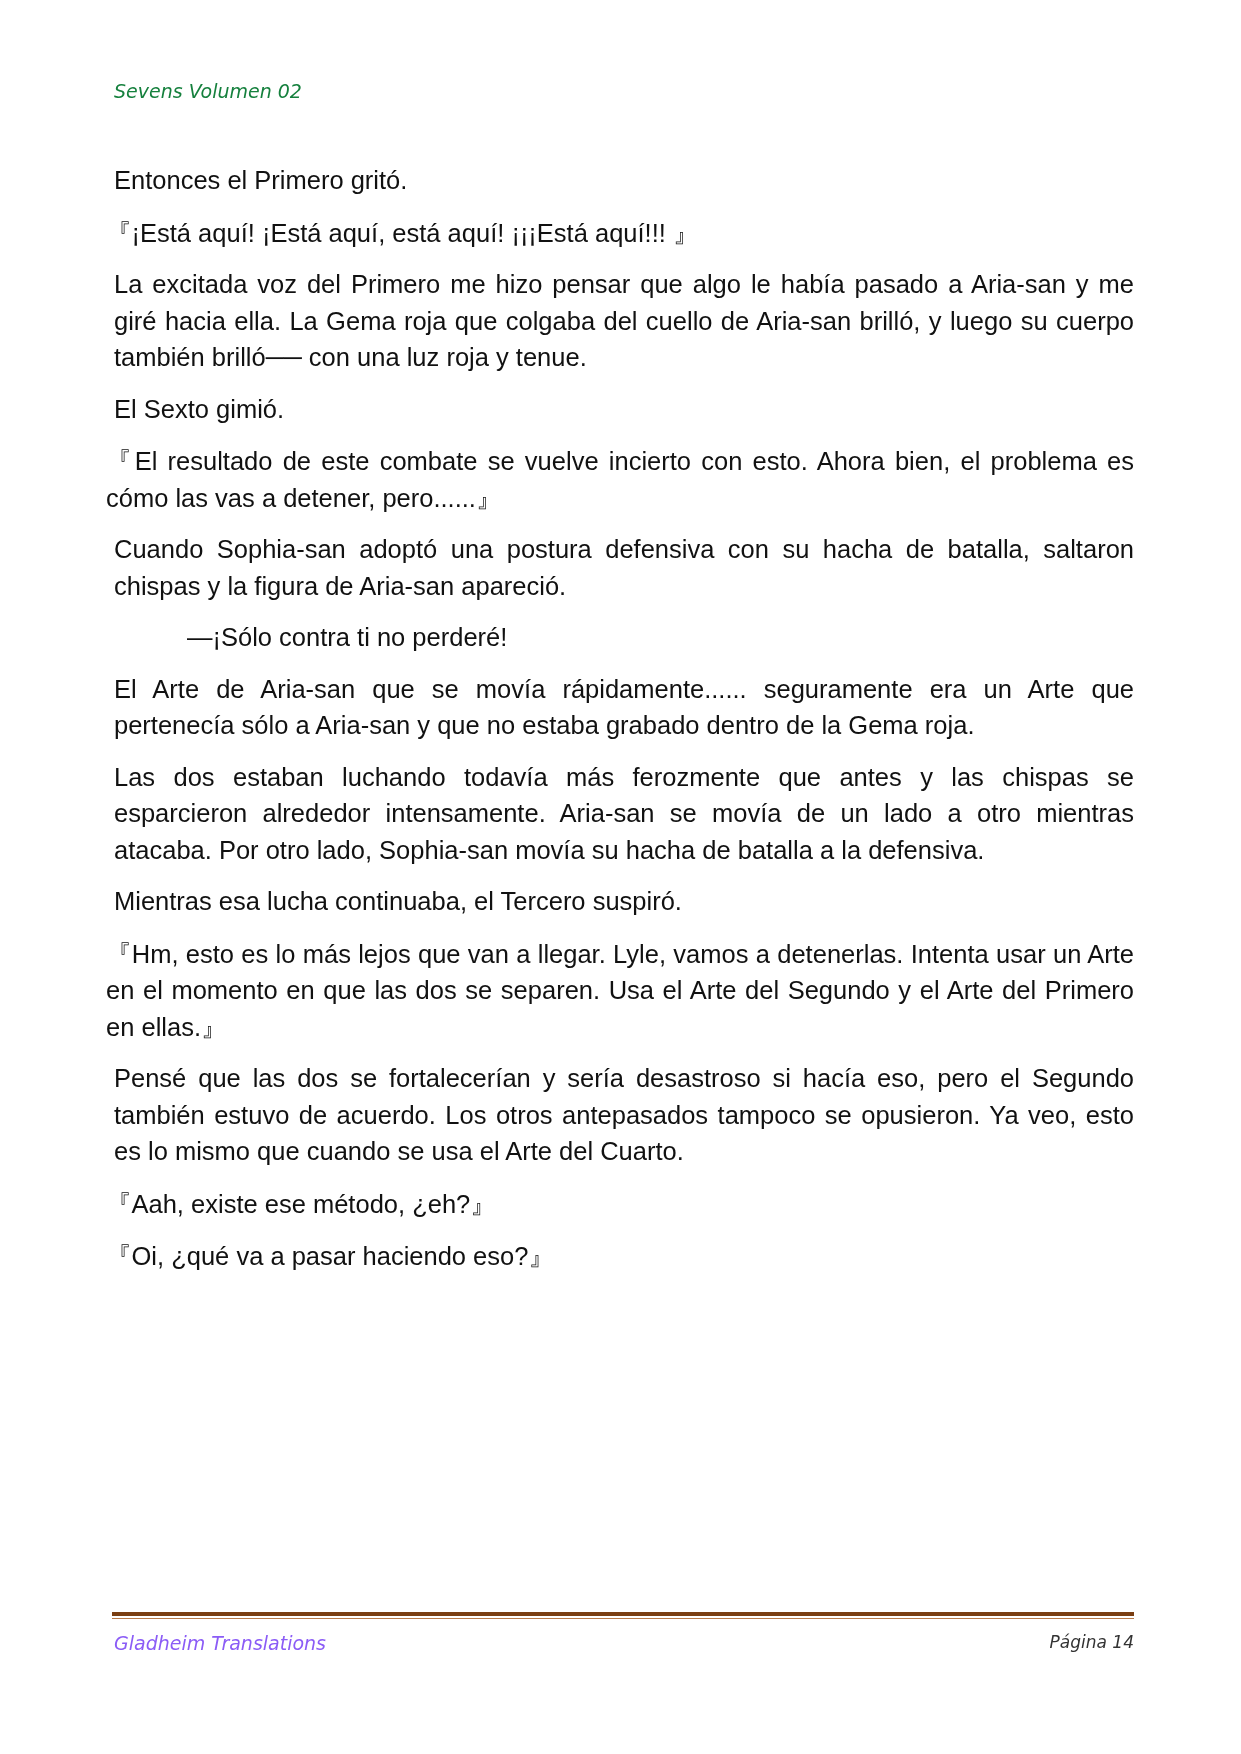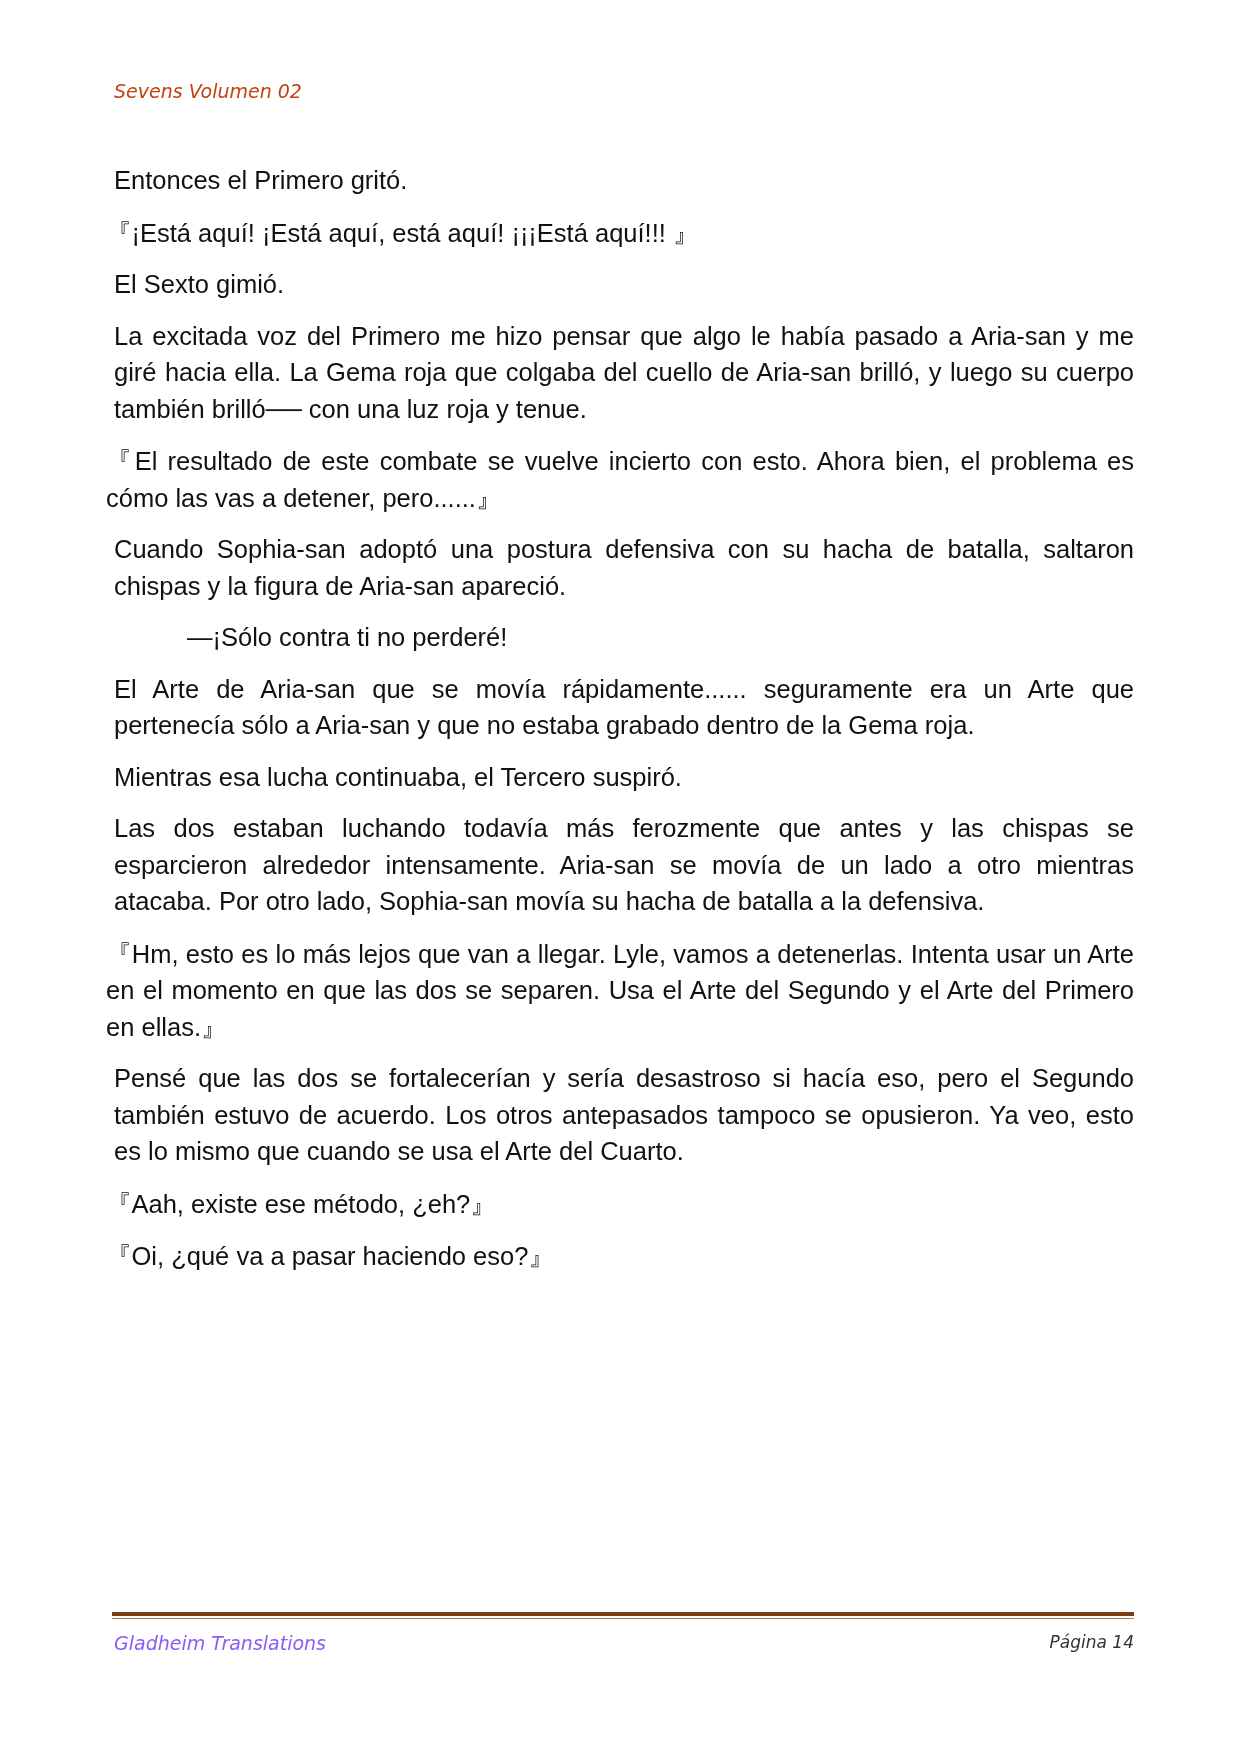--- a/index.html
+++ b/index.html
@@ -1,20 +1,20 @@
 <!DOCTYPE html>
 <html><head>
 <meta charset="utf-8">
 <style>
   html, body { margin: 0; padding: 0; background: #ffffff; }
   body { width: 1241px; height: 1754px; position: relative; overflow: hidden; }
   .page-header {
     position: absolute; left: 114px; top: 80px;
     font-family: "DejaVu Sans", sans-serif; font-style: italic;
-    font-size: 19px; color: #c2410c;
+    font-size: 19px; color: #15803d;
   }
   .body-text {
     position: absolute; left: 114px; top: 148px; width: 1020px;
     font-family: "Liberation Sans", sans-serif; font-size: 25.5px;
     line-height: 36.5px; color: #111;
   }
   .p { margin: 14px 0 15px 0; text-align: justify; }
   .dlg { margin: 16px 0 15px -8px; text-align: justify; }
   .indent { padding-left: 73px; }
   .footer-rule1 {
@@ -37,28 +37,28 @@
   }
 </style>
 </head>
 <body>
 
 <div class="page-header">Sevens Volumen 02</div>
 
 <div class="body-text">
   <p class="p">Entonces el Primero gritó.</p>
   <p class="dlg">『¡Está aquí! ¡Está aquí, está aquí! ¡¡¡Está aquí!!! 』</p>
+  <p class="p">La excitada voz del Primero me hizo pensar que algo le había pasado a Aria-san y me giré hacia ella. La Gema roja que colgaba del cuello de Aria-san brilló, y luego su cuerpo también brilló── con una luz roja y tenue.</p>
   <p class="p">El Sexto gimió.</p>
-  <p class="p">La excitada voz del Primero me hizo pensar que algo le había pasado a Aria-san y me giré hacia ella. La Gema roja que colgaba del cuello de Aria-san brilló, y luego su cuerpo también brilló── con una luz roja y tenue.</p>
   <p class="dlg">『El resultado de este combate se vuelve incierto con esto. Ahora bien, el problema es cómo las vas a detener, pero......』</p>
   <p class="p">Cuando Sophia-san adoptó una postura defensiva con su hacha de batalla, saltaron chispas y la figura de Aria-san apareció.</p>
   <p class="p indent">—¡Sólo contra ti no perderé!</p>
   <p class="p">El Arte de Aria-san que se movía rápidamente...... seguramente era un Arte que pertenecía sólo a Aria-san y que no estaba grabado dentro de la Gema roja.</p>
+  <p class="p">Las dos estaban luchando todavía más ferozmente que antes y las chispas se esparcieron alrededor intensamente. Aria-san se movía de un lado a otro mientras atacaba. Por otro lado, Sophia-san movía su hacha de batalla a la defensiva.</p>
   <p class="p">Mientras esa lucha continuaba, el Tercero suspiró.</p>
-  <p class="p">Las dos estaban luchando todavía más ferozmente que antes y las chispas se esparcieron alrededor intensamente. Aria-san se movía de un lado a otro mientras atacaba. Por otro lado, Sophia-san movía su hacha de batalla a la defensiva.</p>
   <p class="dlg">『Hm, esto es lo más lejos que van a llegar. Lyle, vamos a detenerlas. Intenta usar un Arte en el momento en que las dos se separen. Usa el Arte del Segundo y el Arte del Primero en ellas.』</p>
   <p class="p">Pensé que las dos se fortalecerían y sería desastroso si hacía eso, pero el Segundo también estuvo de acuerdo. Los otros antepasados tampoco se opusieron. Ya veo, esto es lo mismo que cuando se usa el Arte del Cuarto.</p>
   <p class="dlg">『Aah, existe ese método, ¿eh?』</p>
   <p class="dlg">『Oi, ¿qué va a pasar haciendo eso?』</p>
 </div>
 
 <div class="footer-rule1"></div>
 <div class="footer-rule2"></div>
 <div class="footer-left">Gladheim Translations</div>
 <div class="footer-right">Página 14</div>

